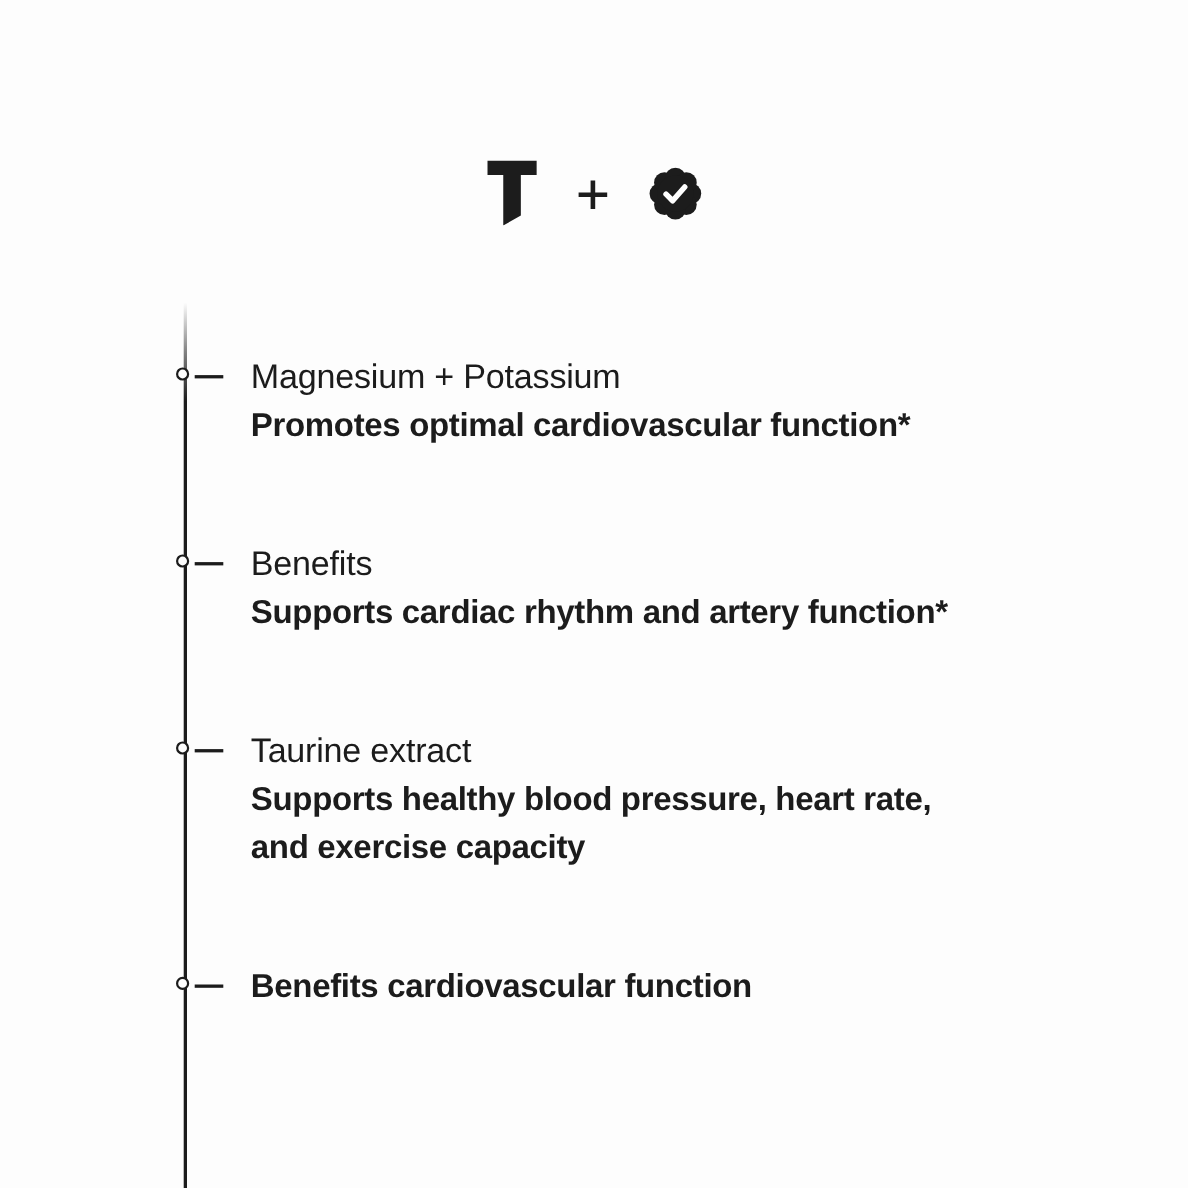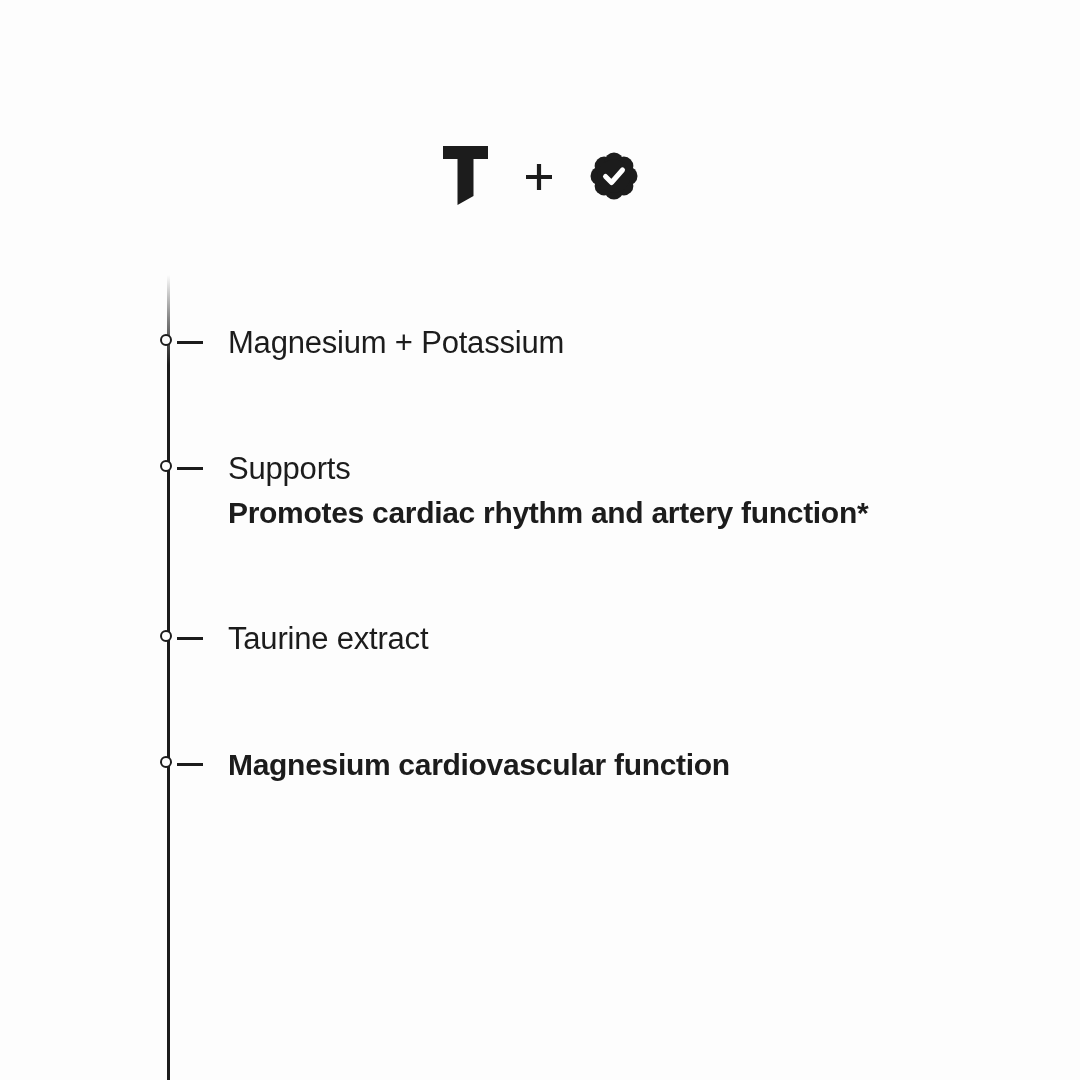--- a/index.html
+++ b/index.html
@@ -122,35 +122,38 @@
     </span>
   </div>
 
   <div class="timeline-line"></div>
 
   <div class="items">
     <div class="item">
       <span class="node-circle"></span>
       <span class="node-dash"></span>
       <div class="item-name">Magnesium + Potassium</div>
+      <div class="item-benefit">Promotes optimal cardiovascular function*</div>
     </div>
 
     <div class="item">
       <span class="node-circle"></span>
       <span class="node-dash"></span>
-      <div class="item-name">Supports</div>
-      <div class="item-benefit">Promotes cardiac rhythm and artery function*</div>
+      <div class="item-name">Benefits</div>
+      <div class="item-benefit">Supports cardiac rhythm and artery function*</div>
     </div>
 
     <div class="item">
       <span class="node-circle"></span>
       <span class="node-dash"></span>
       <div class="item-name">Taurine extract</div>
+      <div class="item-benefit">Supports healthy blood pressure, heart rate,
+and exercise capacity</div>
     </div>
 
     <div class="item">
       <span class="node-circle"></span>
       <span class="node-dash"></span>
-      <div class="item-benefit">Magnesium cardiovascular function</div>
+      <div class="item-benefit">Benefits cardiovascular function</div>
     </div>
   </div>
 
 </div>
 
 </body></html>

